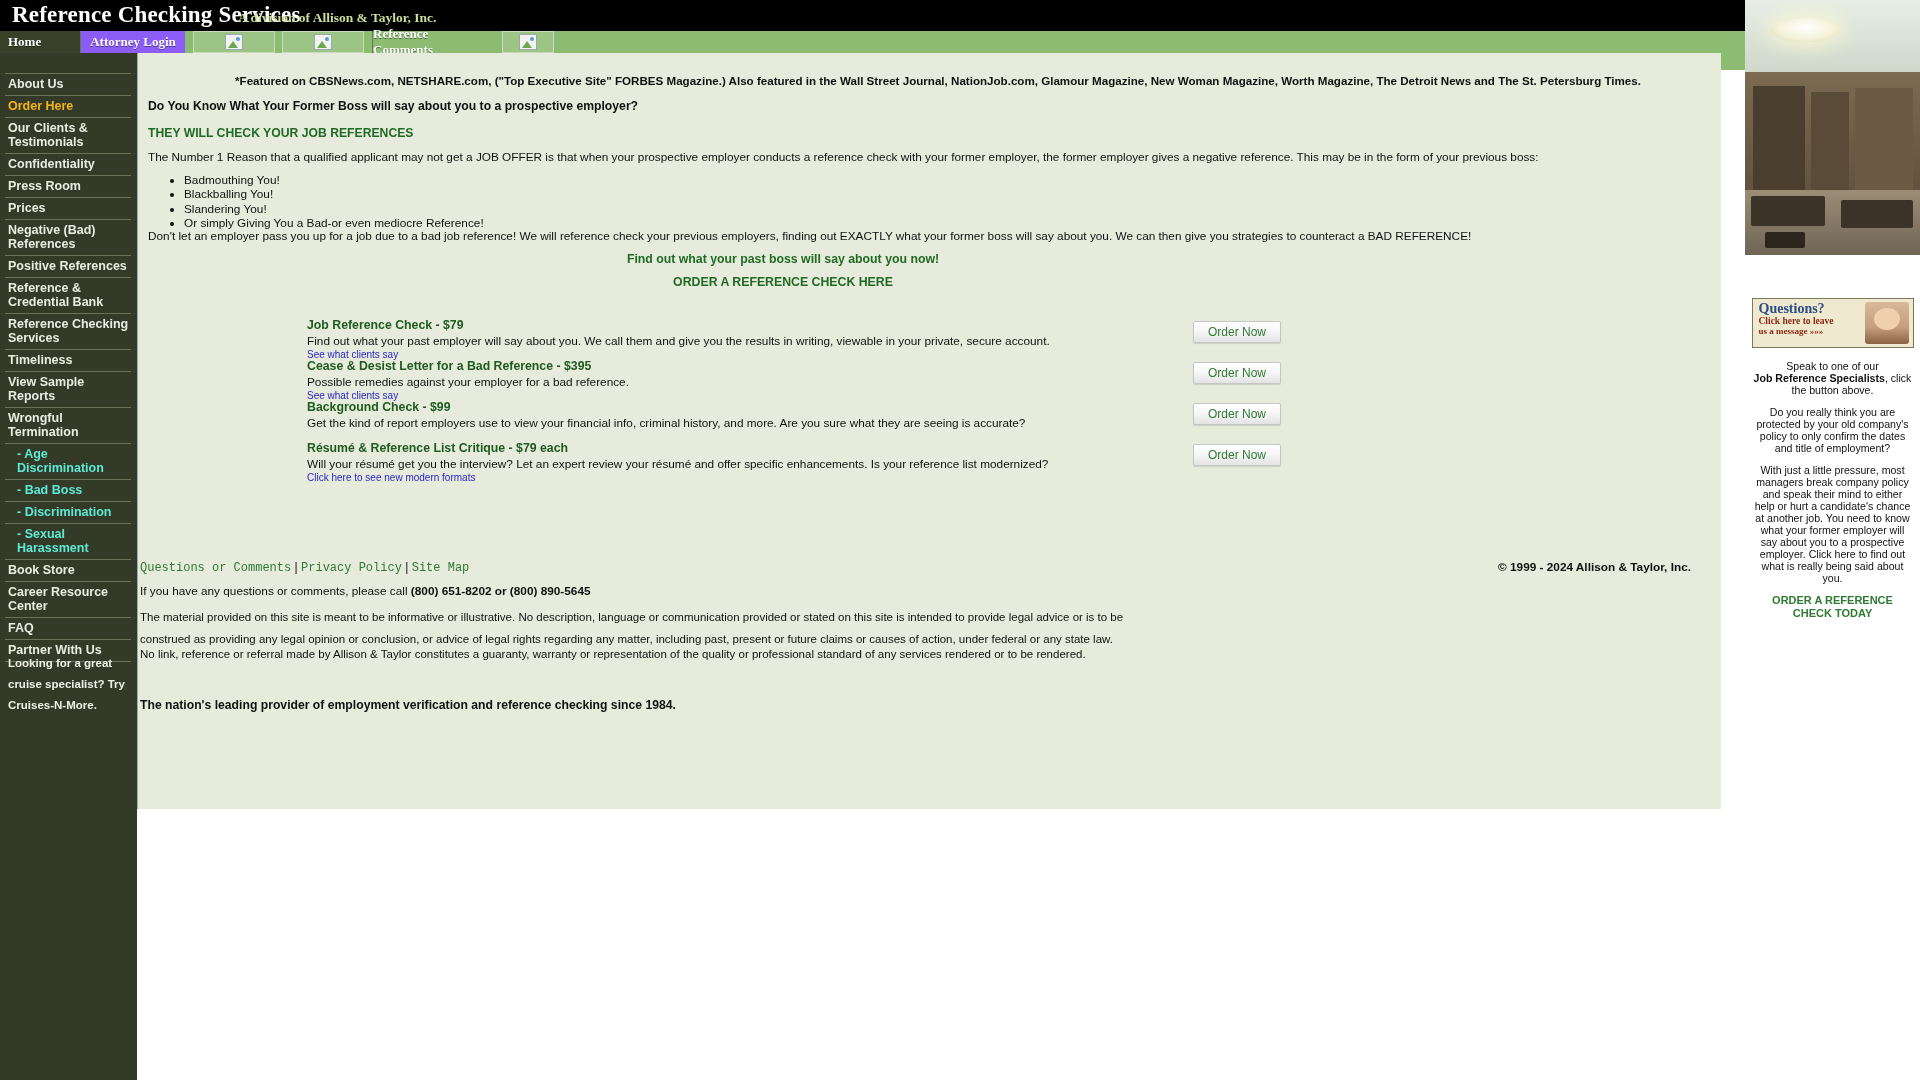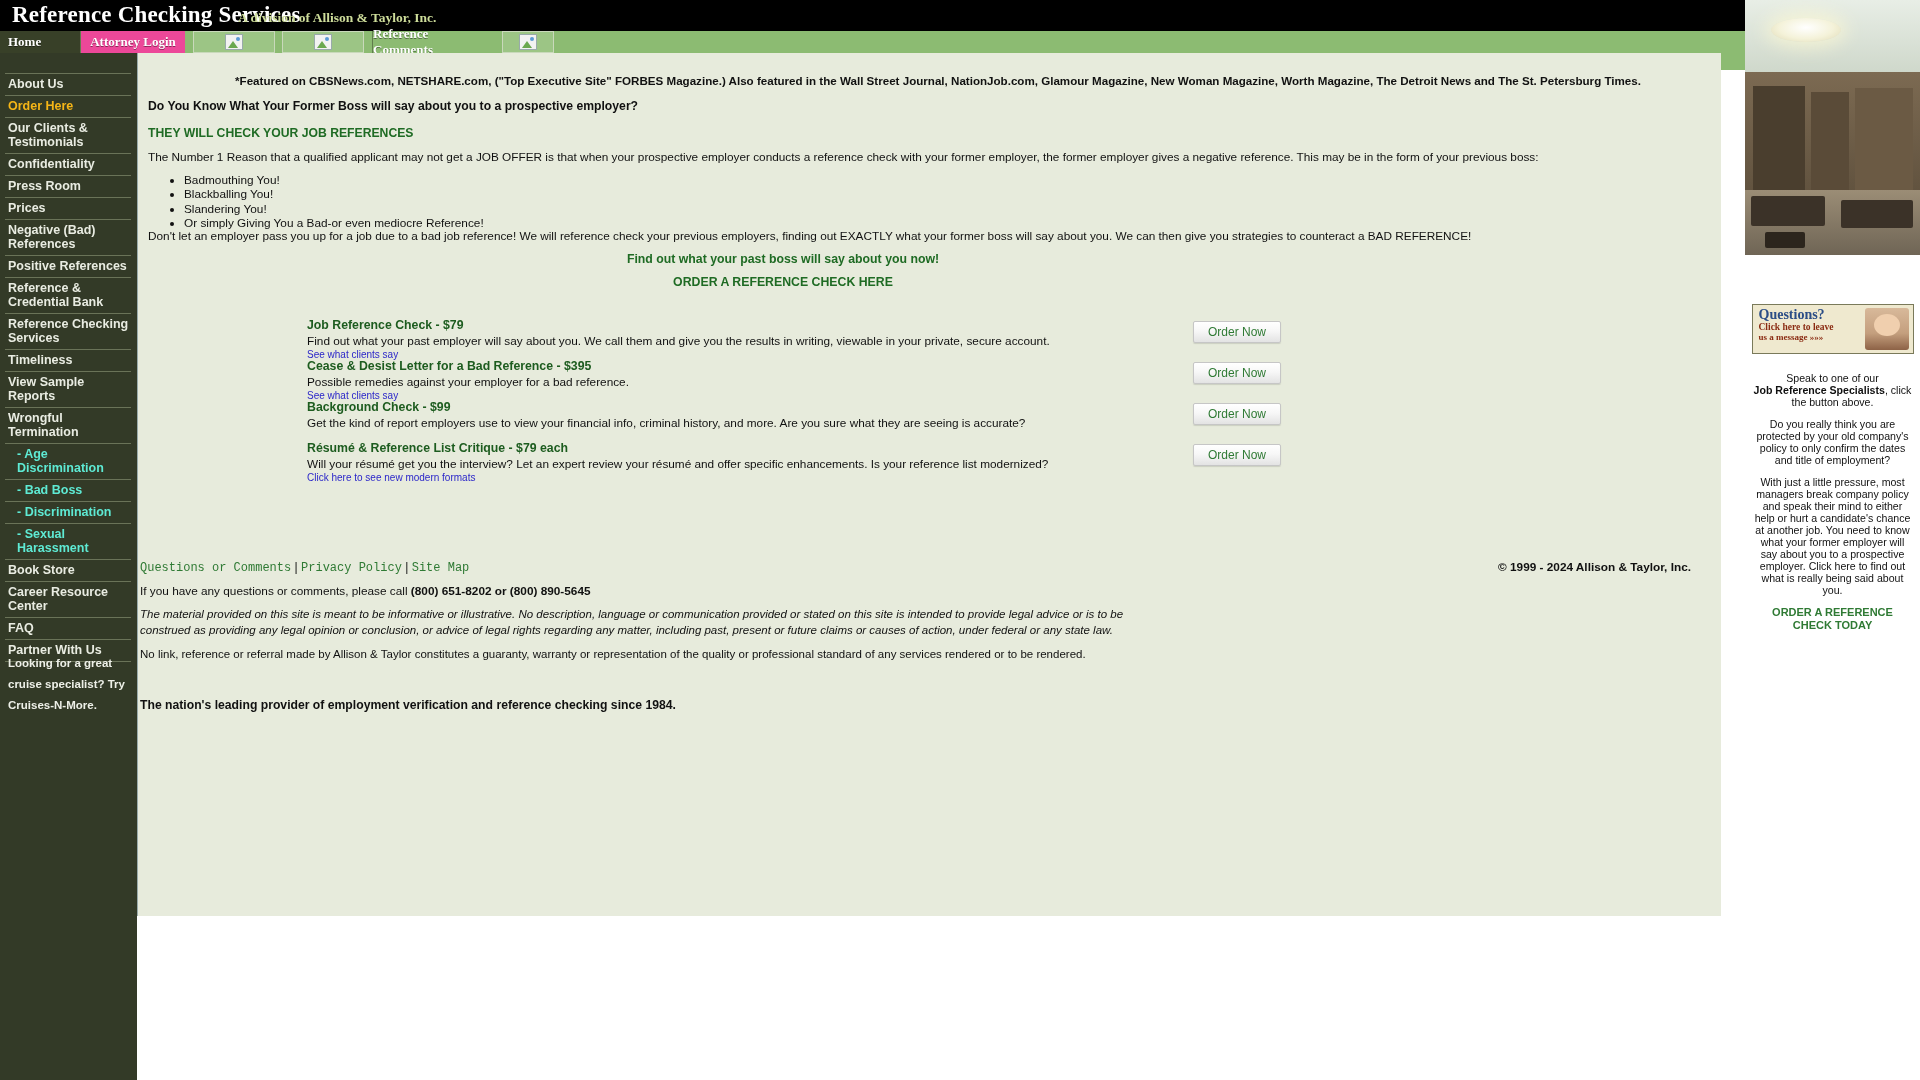--- a/index.html
+++ b/index.html
@@ -20,21 +20,21 @@
             font-family:"Liberation Serif",serif;}
   .mast-photo{position:absolute;left:1745px;top:0;width:175px;height:255px;overflow:hidden;}
 
   
   .tabbar{position:absolute;left:0;top:31px;width:1745px;height:39px;background:#8cbb72;}
   .tab{position:absolute;top:0;height:22px;box-sizing:border-box;
        display:flex;align-items:center;justify-content:center;
        font-size:13px;font-weight:bold;color:#fff;font-family:"Liberation Serif",serif;
        text-shadow:0 1px 0 rgba(0,0,0,.45);cursor:pointer;}
   .tab.home{left:0;width:80px;background:#384028;justify-content:flex-start;padding-left:8px;}
-  .tab.t1{left:80px;width:105px;background:#ec4899;border-left:1px solid #5f7d4c;}
+  .tab.t1{left:80px;width:105px;background:#8b5cf6;border-left:1px solid #5f7d4c;}
   .tab.t2{left:193px;width:82px;background:#9cc585;border:1px solid #c9d9bb;}
   .tab.t3{left:282px;width:82px;background:#9cc585;border:1px solid #c9d9bb;}
   .tab.t4{left:372px;width:110px;background:#8cbb72;border-left:1px solid #5f7d4c;}
   .tab.t5{left:502px;width:52px;background:#9cc585;border:1px solid #c9d9bb;}
   .brokenimg{width:16px;height:14px;background:#f2f2f2;border:1px solid #9aa;
              position:relative;display:inline-block;}
   .brokenimg:before{content:"";position:absolute;left:2px;bottom:1px;width:0;height:0;
                     border-left:5px solid transparent;border-right:5px solid transparent;
                     border-bottom:7px solid #6aa84f;}
   .brokenimg:after{content:"";position:absolute;right:2px;top:2px;width:4px;height:4px;
@@ -46,21 +46,21 @@
   .nav-item{border-top:1px solid #6a7358;padding:3px 0 4px 3px;
             font-size:12.5px;font-weight:bold;color:#e9ece2;cursor:pointer;line-height:14px;
             font-family:"Liberation Sans",sans-serif;}
   .nav-item.active{color:#f5b517;}
   .nav-item.sub{padding-left:12px;font-weight:bold;color:#5eead4;}
   .nav-last{border-bottom:1px solid #6a7358;}
   .cruise{position:absolute;left:8px;top:600px;width:120px;font-size:11.5px;font-weight:bold;
           color:#eef0e8;line-height:21px;}
 
   
-  .content{position:absolute;left:137px;top:53px;width:1583px;height:863px;background:#e7ebdc;
+  .content{position:absolute;left:137px;top:53px;width:1583px;height:756px;background:#e7ebdc;
            border-left:1px solid #9aa;}
   .feature{position:absolute;left:60px;top:21px;width:1480px;text-align:center;
            font-size:11.6px;font-weight:bold;color:#111;line-height:13px;}
   .lead{position:absolute;left:10px;top:46px;font-size:12.2px;font-weight:bold;color:#111;}
   .willcheck{position:absolute;left:10px;top:73px;font-size:12.2px;font-weight:bold;color:#1f6b24;}
   .para1{position:absolute;left:10px;top:97px;width:1500px;font-size:11.8px;color:#111;line-height:14px;}
   .bullets{position:absolute;left:24px;top:120px;margin:0;padding-left:22px;
            font-size:11.8px;color:#111;line-height:14.3px;}
   .bullets li{margin:0;}
   .para2{position:absolute;left:10px;top:176px;width:1500px;font-size:11.8px;color:#111;line-height:14px;}
@@ -83,27 +83,27 @@
         display:flex;align-items:center;justify-content:center;
         font-size:12px;color:#2f7a34;cursor:pointer;}
 
   
   .flinks{position:absolute;left:2px;top:507px;font-size:12px;color:#2f7a34;}
   .flinks a{color:#2f7a34;text-decoration:none;cursor:pointer;font-family:Liberation Mono, monospace;}
   .flinks .sep{color:#111;}
   .copyright{position:absolute;right:30px;top:507px;font-size:11.8px;color:#111;font-weight:bold;}
   .callline{position:absolute;left:2px;top:531px;font-size:11.8px;color:#111;}
   .callline b{font-weight:bold;}
-  .legal1{position:absolute;left:2px;top:553px;width:1030px;font-size:11.5px;color:#111;line-height:16px;font-style:italic;}
+  .legal1{position:absolute;left:2px;top:553px;width:1030px;font-size:11.5px;color:#111;line-height:22px;}
   .legal2{position:absolute;left:2px;top:595px;width:1030px;font-size:11.5px;color:#111;line-height:13.5px;}
   .tagline{position:absolute;left:2px;top:645px;font-size:12.2px;font-weight:bold;color:#111;}
 
   
   .promo{position:absolute;left:1745px;top:286px;width:175px;}
-  .qbox{position:relative;width:160px;height:48px;margin:18px auto;
+  .qbox{position:relative;width:160px;height:48px;margin:12px auto;
         border:1px solid #7a7a5a;background:#efe9cf;overflow:hidden;cursor:pointer;}
   .qtext{position:absolute;left:6px;top:3px;width:104px;}
   .q1{font-family:"Liberation Serif",serif;font-size:14px;font-weight:bold;color:#2b4d86;line-height:14px;}
   .q2{font-family:"Liberation Serif",serif;font-size:9.5px;font-weight:bold;color:#8a2b12;line-height:10px;}
   .q3{font-family:"Liberation Serif",serif;font-size:9px;font-weight:bold;color:#8a2b12;line-height:10px;}
   .qface{position:absolute;right:4px;top:3px;width:44px;height:42px;border-radius:3px;
          background:linear-gradient(180deg,#d8b99a 0%,#c49f7e 60%,#8d6246 100%);}
   .qface:after{content:"";position:absolute;left:9px;top:6px;width:26px;height:22px;border-radius:50%;
                background:#f0cfae;}
   .promo-body{width:160px;margin:4px auto 0;text-align:center;font-size:10.6px;color:#111;line-height:12px;}

